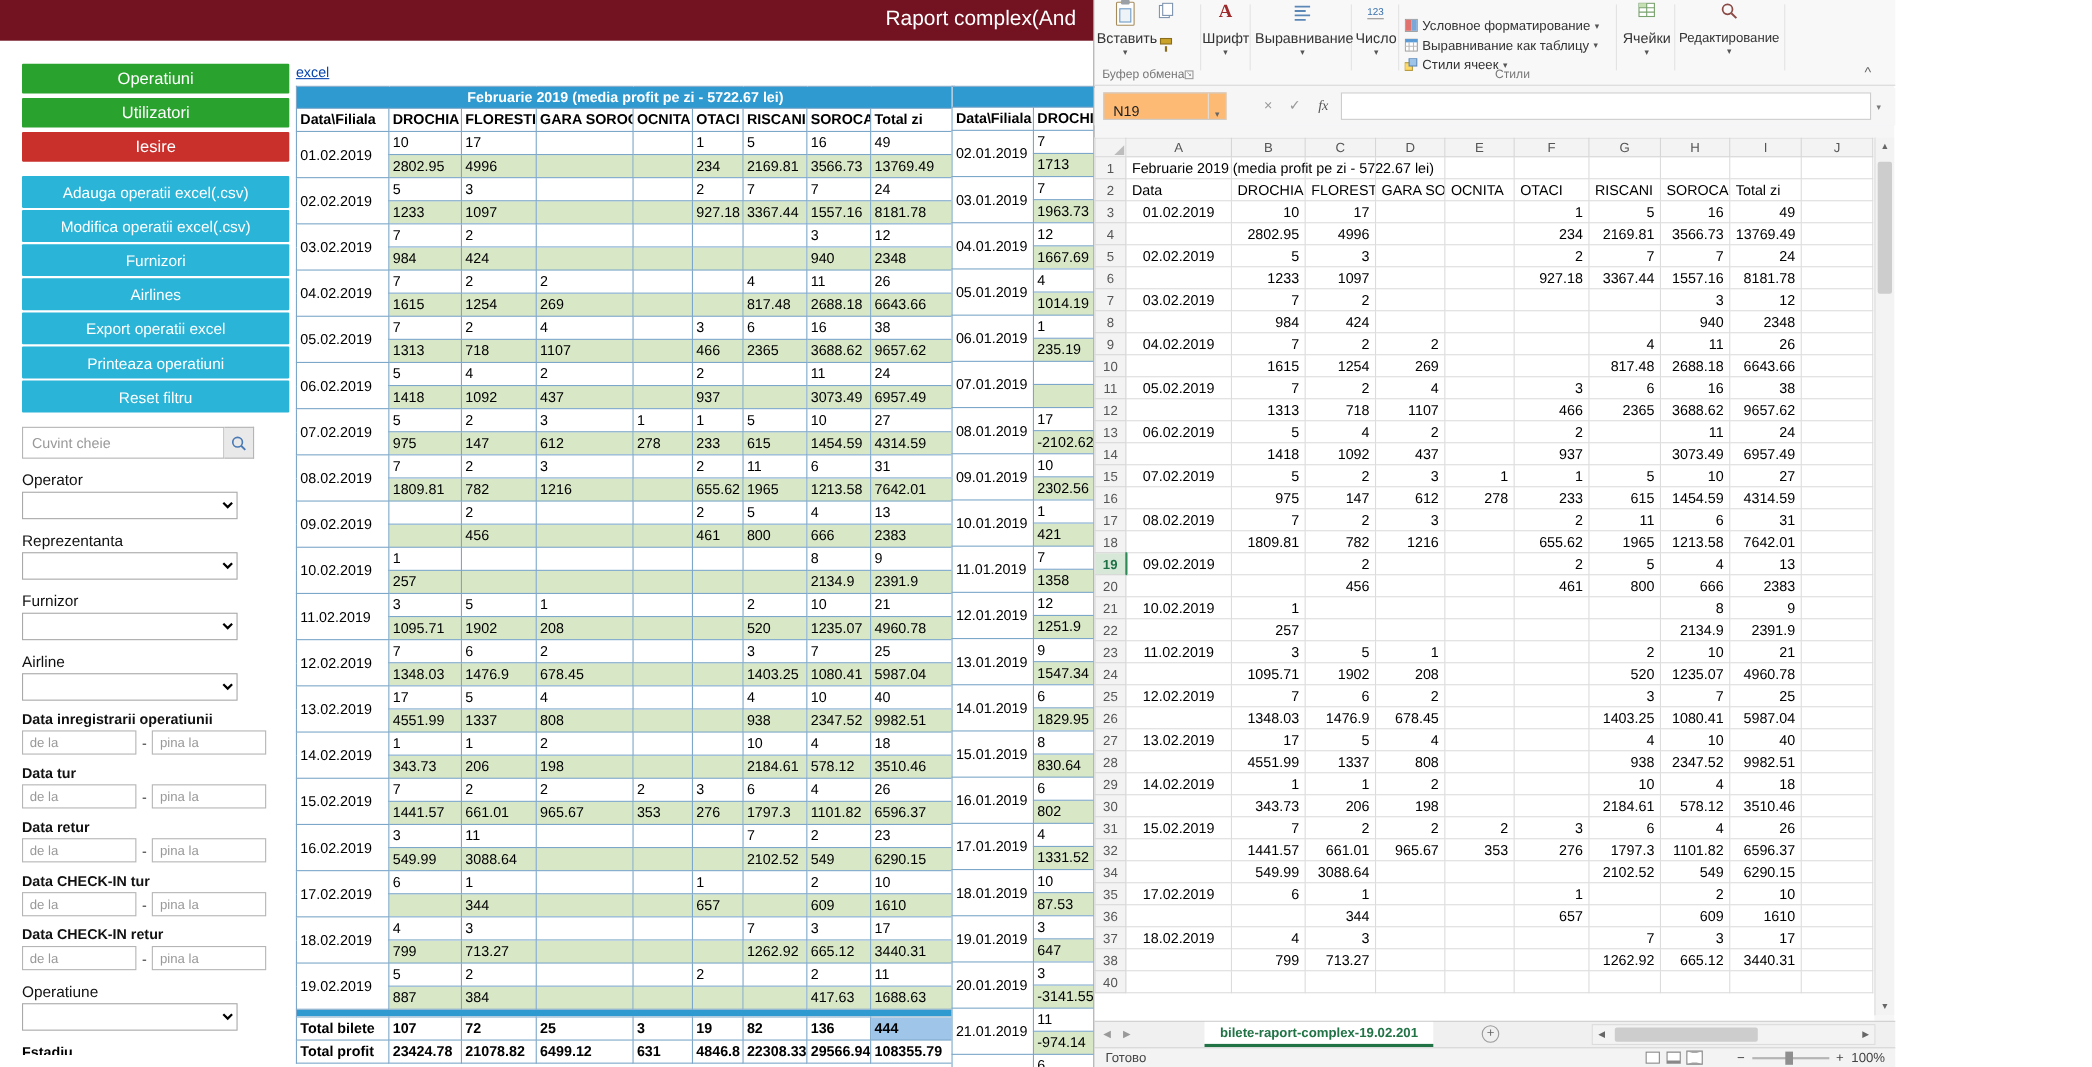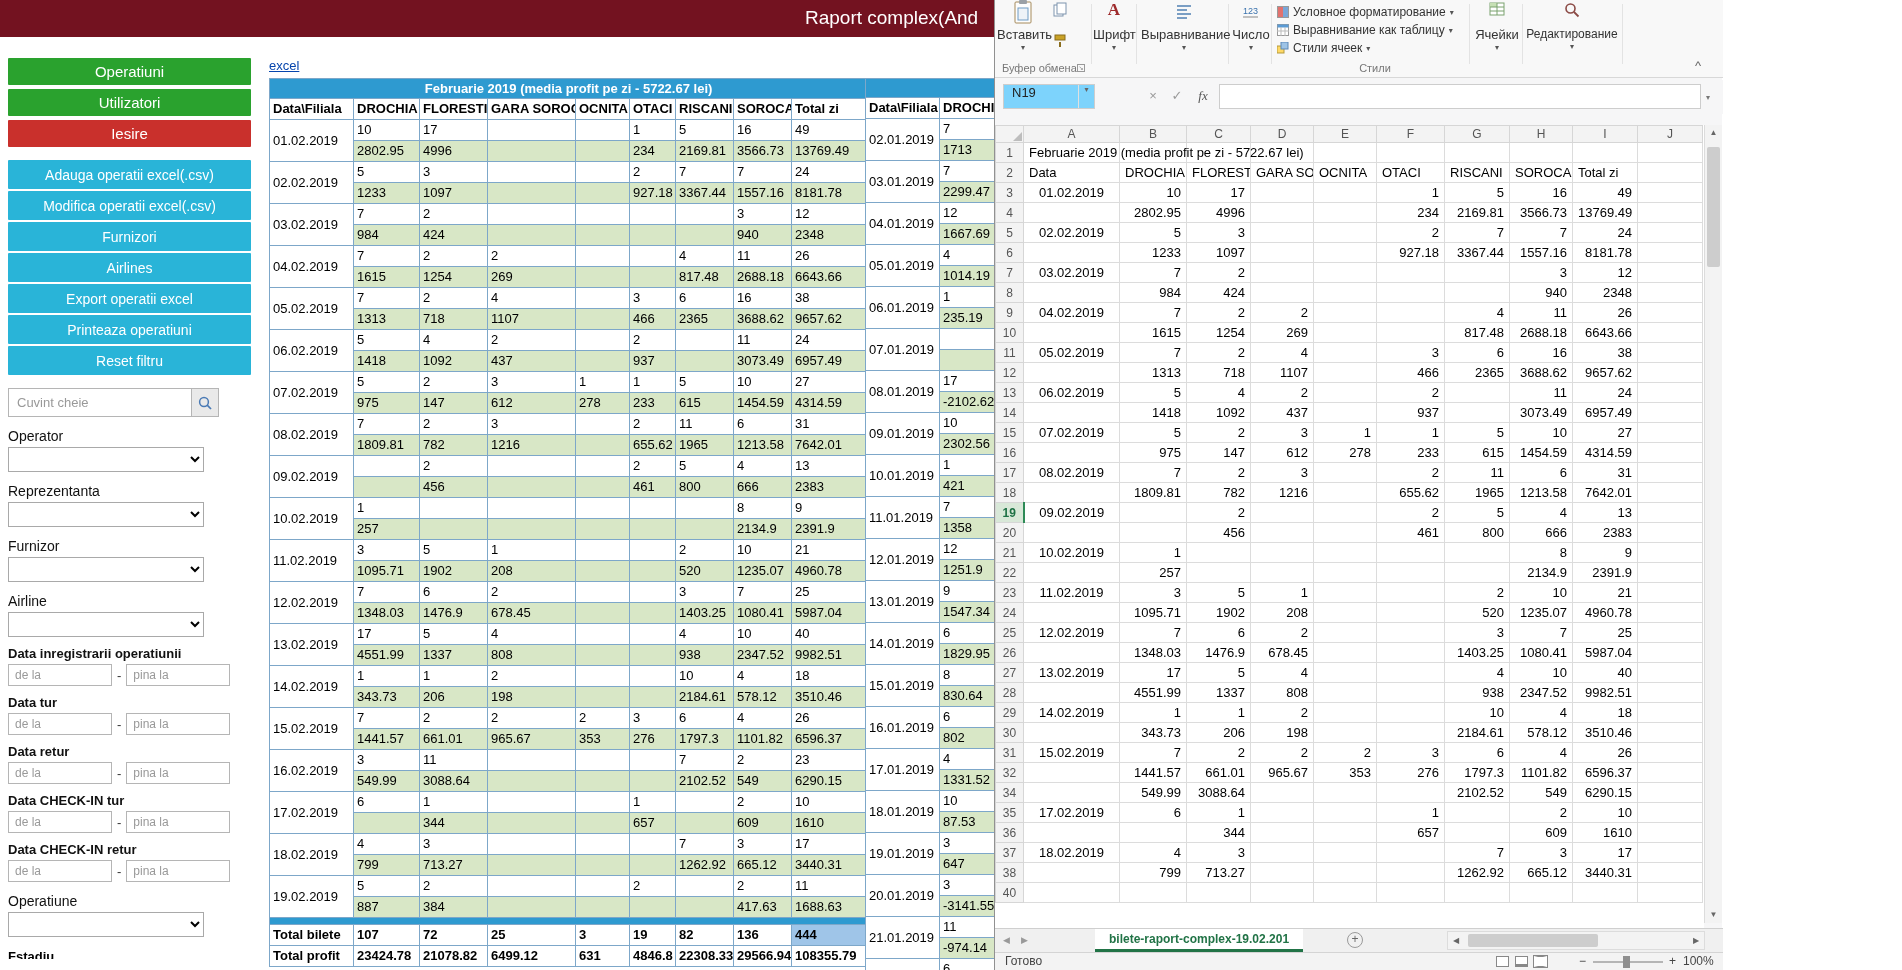--- a/index.html
+++ b/index.html
@@ -5,21 +5,21 @@
   *{margin:0;padding:0;box-sizing:border-box}
   html,body{background:#fff}
   body{font-family:"Liberation Sans",sans-serif}
   .page{position:relative;width:1902px;height:970px;background:#fff;overflow:hidden}
 
   
   .topbar{position:absolute;left:0;top:0;width:1722px;height:37px;background:#731220;z-index:1}
   .app-title{position:absolute;left:805px;top:7px;color:#fff;font-size:19px;font-weight:normal;white-space:nowrap}
 
   
-  .sidebar{position:absolute;left:8px;top:58px;width:243px;z-index:2}
+  .sidebar{position:absolute;left:20px;top:58px;width:243px;z-index:2}
   .sbtn{display:block;width:100%;border:none;color:#fff;text-align:center;cursor:pointer;font-family:inherit;border-radius:1px}
   .sbtn.green{background:#2aa22e;height:27px;margin-bottom:4px;font-size:15px}
   .sbtn.red{background:#c9302c;height:27px;margin-bottom:4px;font-size:15px}
   .sbtn.cyan{background:#29b4d8;height:29px;margin-bottom:2px;font-size:14px}
   .actions{margin-top:13px}
   .searchrow{margin-top:13px;display:flex}
   .searchrow input{width:184px;height:29px;border:1px solid #b5b5b5;padding:0 8px;font-size:13px;color:#333;font-family:inherit}
   .searchbtn{width:27px;height:29px;background:#e9e9e9;border:1px solid #b5b5b5;border-left:none;display:flex;align-items:center;justify-content:center;cursor:pointer}
   .flabel{margin-top:11px;font-size:14px;color:#111}
   .fselect{margin-top:3px;width:196px;height:25px;border:1px solid #a9a9a9;background:#fff;font-size:13px;font-family:inherit}
@@ -56,21 +56,21 @@
   .mini-ic{position:absolute;cursor:pointer}
   .fonticon{font-family:"Liberation Serif",serif;font-weight:bold;font-size:17px;color:#9e2a2b;line-height:20px}
   .style-stack{position:absolute;left:282px;top:2px;width:190px}
   .style-row{height:18px;display:flex;align-items:center;gap:4px;font-size:12px;color:#333;cursor:pointer;white-space:nowrap}
   .style-row .rb-ar{margin:0}
   .rgl{position:absolute;top:62px;font-size:11px;color:#777}
   .launcher{position:absolute;left:82px;top:64px;width:8px;height:8px;border:1px solid #999;font-size:6px;line-height:6px;text-align:center;color:#777;cursor:pointer}
   .collapse{position:absolute;left:700px;top:58px;font-size:13px;color:#666;cursor:pointer}
 
   .xl-fbar{position:absolute;left:0;top:80px;width:728px;height:34px;background:#f6f6f7}
-  .namebox{position:absolute;left:8px;top:4px;width:92px;height:25px;background:#7dd3fc;border:1px solid #cdcdcd;display:flex;align-items:flex-start;cursor:pointer}
+  .namebox{position:absolute;left:8px;top:4px;width:112px;height:25px;background:#fdba74;border:1px solid #cdcdcd;display:flex;align-items:flex-end;cursor:pointer}
   .nb-text{flex:1;padding-left:8px;font-size:13px;color:#222}
   .nb-sep{width:1px;height:23px;background:#e0e0e0}
   .nb-arr{width:15px;text-align:center;font-size:8px;color:#666}
   .fbtn{position:absolute;top:8px;width:20px;text-align:center;font-size:13px;color:#999;cursor:pointer}
   .fxbtn{font-family:"Liberation Serif",serif;font-style:italic;color:#555}
   .finput{position:absolute;left:224px;top:4px;width:482px;height:25px;background:#fff;border:1px solid #cdcdcd;padding:0 6px;font-size:13px;font-family:inherit}
   .farr{position:absolute;left:711px;top:13px;font-size:8px;color:#777}
 
   .xl-gridwrap{position:absolute;left:0;top:125px;width:709px;height:803px;overflow:hidden;background:#fff}
   table.sheet{border-collapse:collapse;table-layout:fixed;width:707px;font-size:13px}
@@ -657,21 +657,21 @@
         <tr class="amt-row">
           <td>1713</td>
           <td></td>
         </tr>
         <tr class="cnt-row">
           <td class="date-cell" rowspan="2">03.01.2019</td>
           <td>7</td>
           <td></td>
         </tr>
         <tr class="amt-row">
-          <td>2299.47</td>
+          <td>1963.73</td>
           <td></td>
         </tr>
         <tr class="cnt-row">
           <td class="date-cell" rowspan="2">04.01.2019</td>
           <td>12</td>
           <td></td>
         </tr>
         <tr class="amt-row">
           <td>1667.69</td>
           <td></td>
@@ -900,21 +900,21 @@
             <svg width="18" height="15" style="margin-top:4px">
               <text x="1" y="10" font-size="9" fill="#3a72ad">123</text>
               <line x1="1" y1="13" x2="16" y2="13" stroke="#888"></line>
             </svg>
           </div>
         <div class="rb-lb">Число</div>
         <div class="rb-ar">▾</div>
       </div>
 
       <div class="style-stack">
-        <div class="style-row" style="margin-top:1px">
+        <div class="style-row" style="margin-top:12px">
           <svg width="12" height="12">
               <rect x="0.5" y="0.5" width="11" height="11" fill="#fff" stroke="#999"></rect>
               <rect x="1" y="1" width="5" height="10" fill="#e2726e"></rect>
               <rect x="6" y="1" width="5" height="10" fill="#7aa7d8"></rect>
             </svg>
           <span>Условное форматирование</span>
           <span class="rb-ar">▾</span>
         </div>
         <div class="style-row">
           <svg width="12" height="12">

